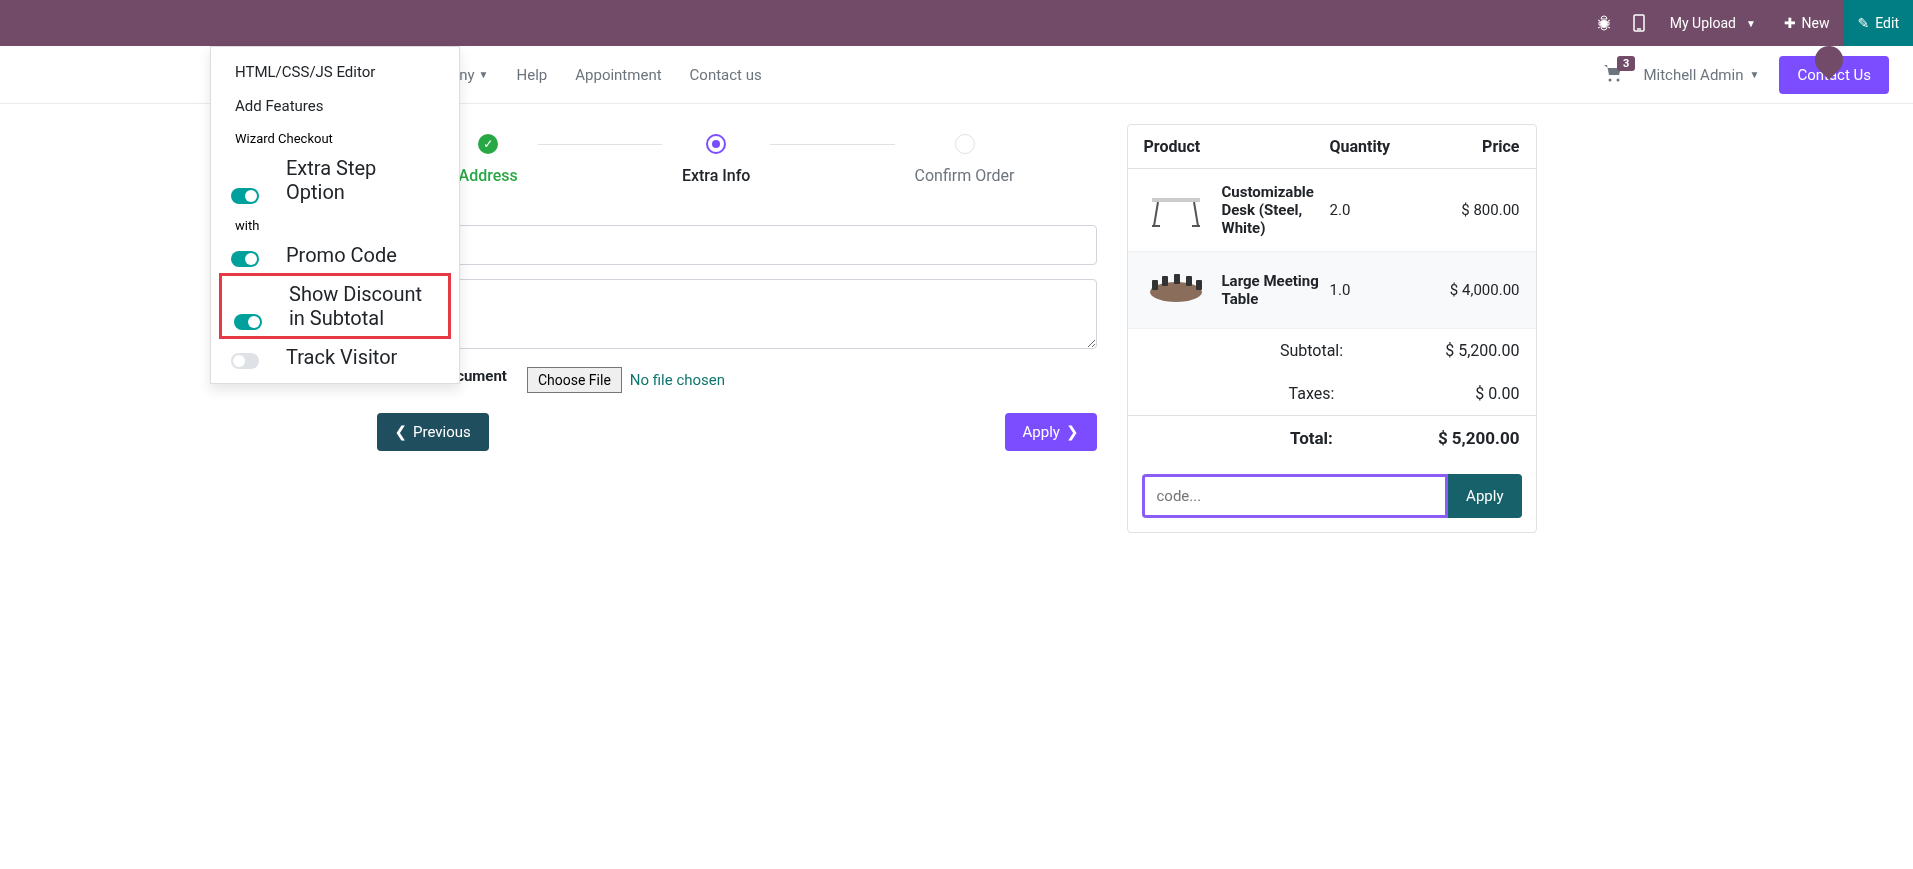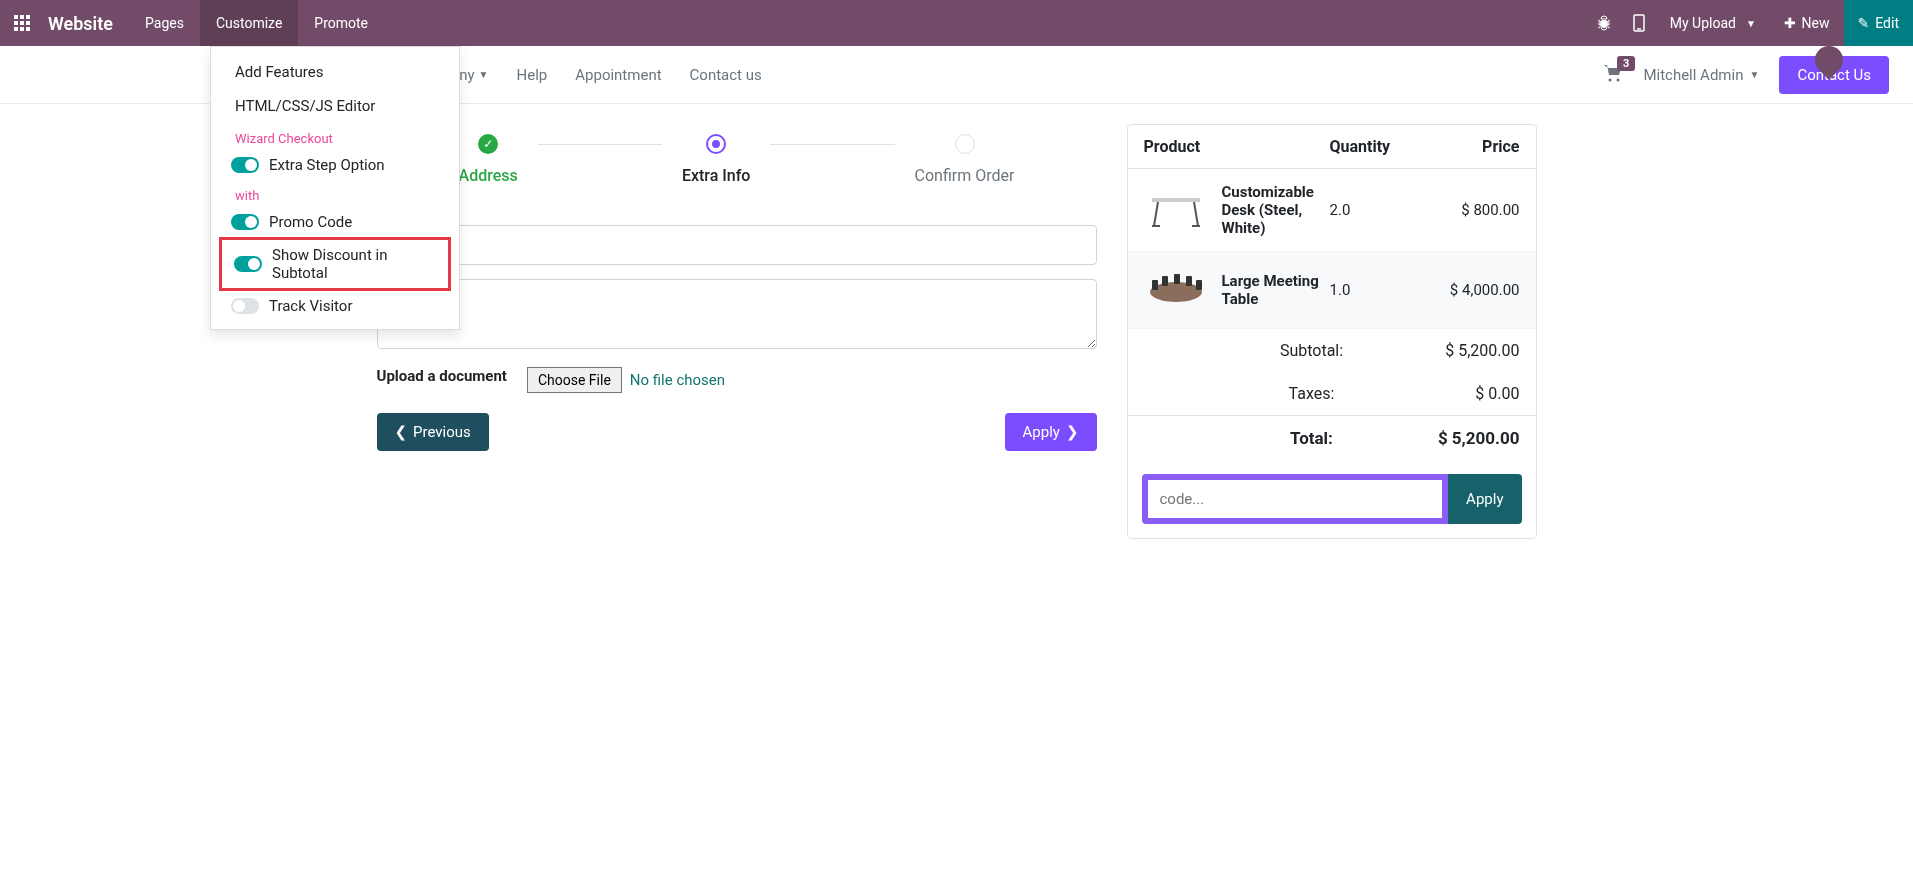--- a/index.html
+++ b/index.html
@@ -17,22 +17,22 @@
     .top-menu-item.active { background: #5f3f56; }
     .topbar-right { margin-left: auto; display: flex; align-items: center; height: 100%; }
     .topbar-icon { padding: 0 10px; cursor: pointer; display: flex; align-items: center; height: 100%; }
     .topbar-btn { padding: 0 14px; display: flex; align-items: center; height: 100%; cursor: pointer; font-size: 14px; gap: 6px; }
     .topbar-btn.edit { background: #017E84; }
     .caret-icon { font-size: 10px; margin-left: 4px; }
 
     
     .dropdown { position: absolute; top: 46px; left: 210px; width: 250px; background: #fff; border: 1px solid #ddd; box-shadow: 0 6px 12px rgba(0,0,0,.1); padding: 8px 0; z-index: 1000; }
     .dropdown-item { padding: 8px 24px; font-size: 15px; color: #212529; cursor: pointer; }
-    .dropdown-header { padding: 8px 24px 4px; font-size: 13px; color: #ec4899; }
-    .dropdown-toggle-item { padding: 6px 20px; font-size: 15px; color: #212529; cursor: pointer; display: flex; align-items: center; gap: 10px; }
+    .dropdown-header { padding: 8px 24px 4px; font-size: 13px; color: #000000; }
+    .dropdown-toggle-item { padding: 6px 20px; font-size: 20px; color: #212529; cursor: pointer; display: flex; align-items: flex-end; gap: 27px; }
     .toggle { width: 28px; height: 16px; border-radius: 10px; position: relative; flex-shrink: 0; }
     .toggle.on { background: #00A09D; }
     .toggle.off { background: #dee2e6; }
     .toggle::after { content: ''; position: absolute; width: 12px; height: 12px; border-radius: 50%; background: #fff; top: 2px; }
     .toggle.on::after { right: 2px; }
     .toggle.off::after { left: 2px; }
     .highlight-box { border: 3px solid #E63946; margin: 0 8px; }
     .highlight-box .dropdown-toggle-item { padding: 6px 12px; }
 
     
@@ -92,54 +92,33 @@
     .prod-name { font-weight: 700; font-size: 15px; }
     .qty-cell { width: 90px; font-size: 15px; }
     .price-cell { width: 100px; text-align: right; font-size: 15px; }
     .totals-row { display: flex; padding: 12px 16px; }
     .totals-label { flex: 1; text-align: center; font-size: 16px; padding-left: 80px; }
     .totals-value { width: 120px; text-align: right; font-size: 16px; }
     .totals-row.grand { border-top: 1px solid #dee2e6; font-weight: 700; }
     .totals-row.grand .totals-label, .totals-row.grand .totals-value { font-size: 17px; }
 
     .promo-row { display: flex; padding: 14px; gap: 0; }
-    .promo-input { flex: 1; padding: 10px 12px; border: 6px solid #8b5cf6; border-radius: 4px 0 0 4px; font-size: 15px; }
+    .promo-input { flex: 1; padding: 10px 12px; border: 3px solid #8b5cf6; border-radius: 4px 0 0 4px; font-size: 15px; }
     .promo-btn { background: #17616a; color: #fff; padding: 10px 18px; border: none; border-radius: 0 4px 4px 0; font-size: 15px; cursor: pointer; }
 
     .reward-box { background: #d1e7dd; color: #0f5132; padding: 16px 18px; border-radius: 4px; margin: 0 14px 14px; font-size: 15px; line-height: 1.6; }
     .reward-box strong { font-weight: 700; }
 
     
     .desk-svg, .table-svg { width: 64px; height: 48px; }
   </style>
 </head>
 <body>
 
 <div class="topbar">
-  <div class="topbar-left">
-    <div class="apps-icon">
-      <div class="apps-grid">
-          <span></span>
-          <span></span>
-          <span></span>
-          <span></span>
-          <span></span>
-          <span></span>
-          <span></span>
-          <span></span>
-          <span></span>
-        </div>
-    </div>
-    <div class="brand">Website</div>
-    <div class="top-menu">
-      <div class="top-menu-item">Pages</div>
-      <div class="top-menu-item active">Customize</div>
-      <div class="top-menu-item">Promote</div>
-    </div>
-  </div>
   <div class="topbar-right">
     <div class="topbar-icon">
       <svg width="16" height="16" viewBox="0 0 16 16" fill="#fff">
           <path d="M8 1a3 3 0 0 1 3 3H5a3 3 0 0 1 3-3zm5 6h-2v3h2v-3zm-8 0H3v3h2v-3zm6-1v6a3 3 0 0 1-6 0V6h6zM2 5l2 1M14 5l-2 1M2 13l2-1M14 13l-2-1" stroke="#fff" stroke-width="1" fill="none"></path>
           <ellipse cx="8" cy="9" rx="3" ry="4" fill="#fff"></ellipse>
         </svg>
     </div>
     <div class="topbar-icon">
       <svg width="14" height="18" viewBox="0 0 14 18" fill="none" stroke="#fff" stroke-width="1.5">
           <rect x="2" y="1" width="10" height="16" rx="1"></rect>
@@ -155,22 +134,22 @@
       <span>New</span>
     </div>
     <div class="topbar-btn edit">
       <span>✎</span>
       <span>Edit</span>
     </div>
   </div>
 </div>
 
 <div class="dropdown">
+  <div class="dropdown-item">HTML/CSS/JS Editor</div>
   <div class="dropdown-item">Add Features</div>
-  <div class="dropdown-item">HTML/CSS/JS Editor</div>
   <div class="dropdown-header">Wizard Checkout</div>
   <div class="dropdown-toggle-item">
     <div class="toggle on"></div>
     <span>Extra Step Option</span>
   </div>
   <div class="dropdown-header">with</div>
   <div class="dropdown-toggle-item">
     <div class="toggle on"></div>
     <span>Promo Code</span>
   </div>

